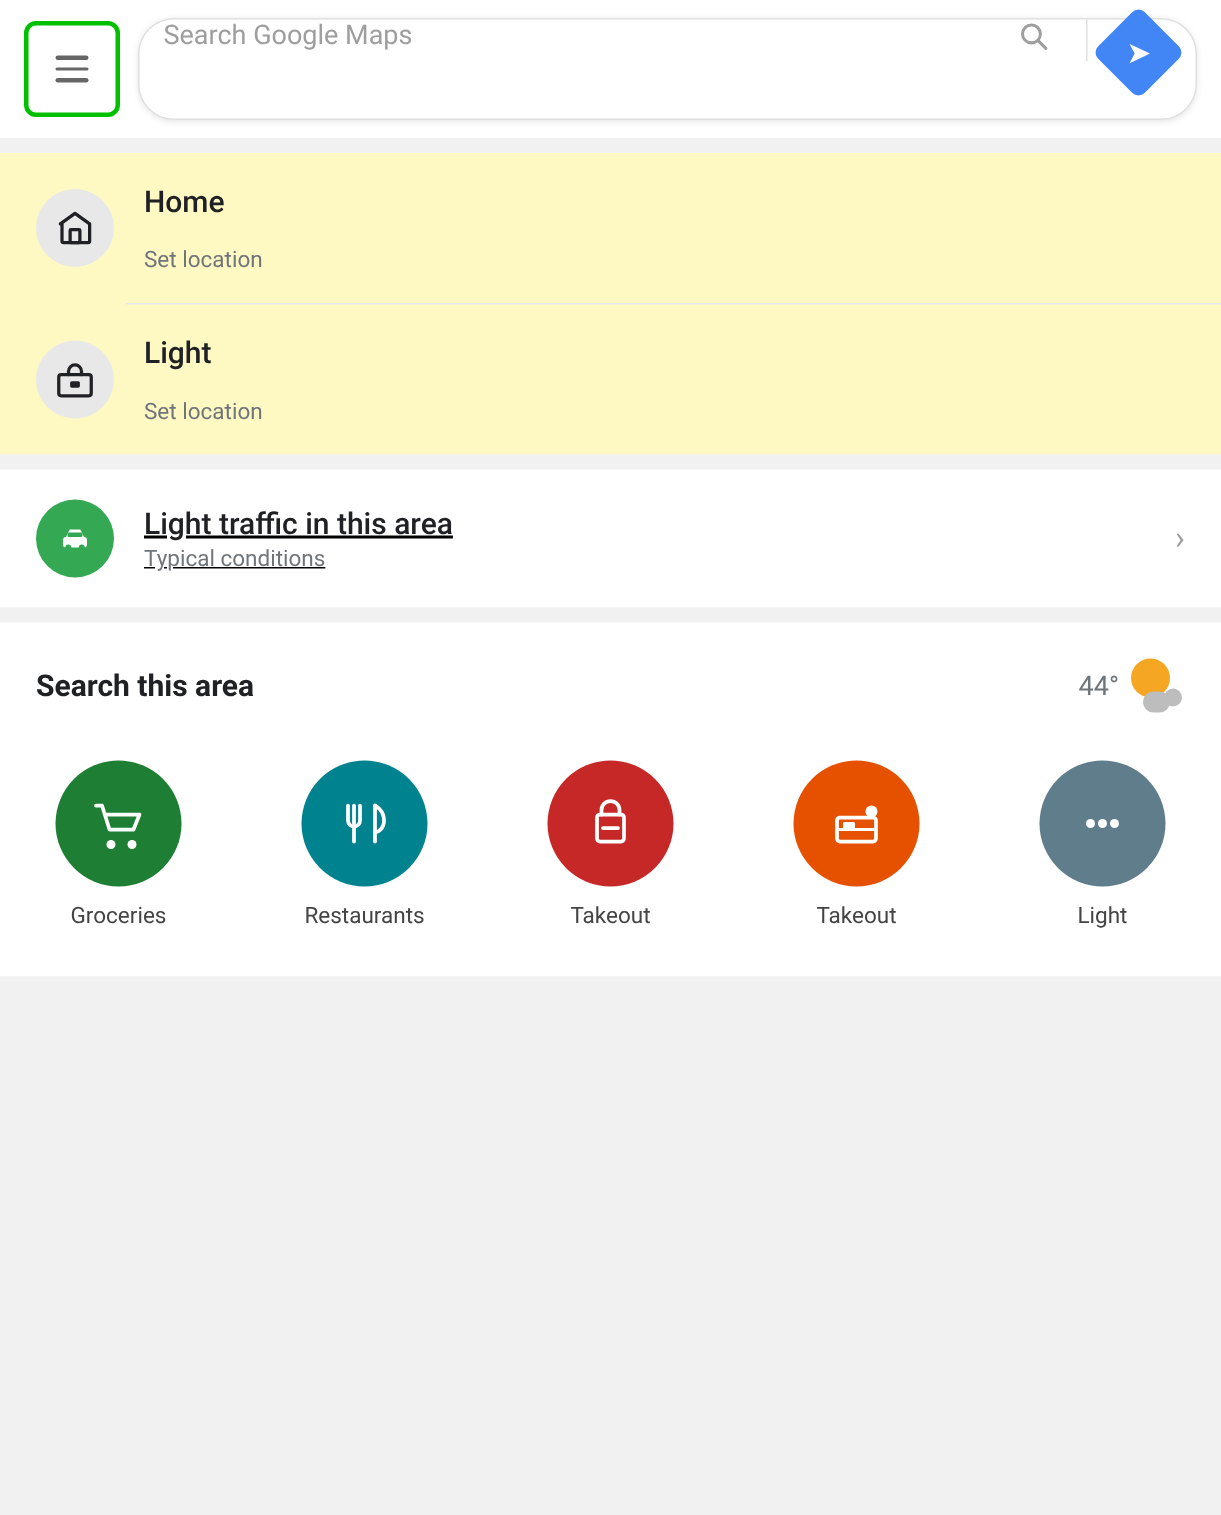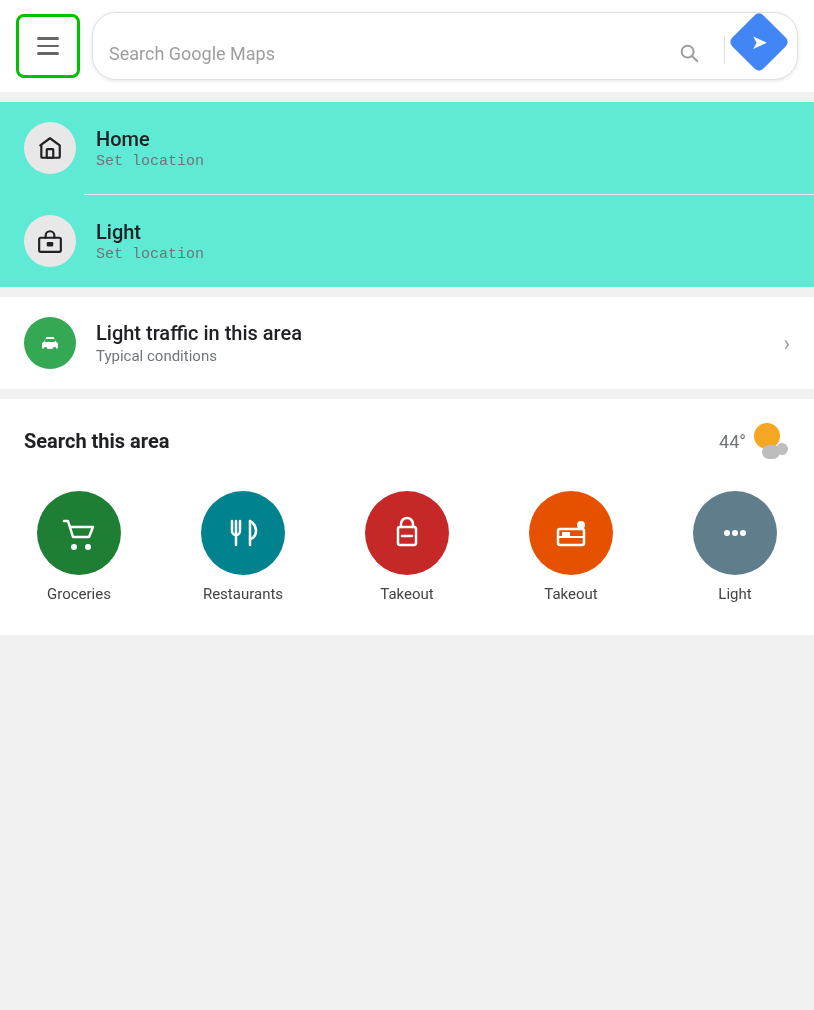--- a/index.html
+++ b/index.html
@@ -38,26 +38,26 @@
     .hamburger-icon span {
       display: block;
       width: 22px;
       height: 2.5px;
       background: #666;
       border-radius: 2px;
     }
     .search-input-area {
       flex: 1;
       display: flex;
-      align-items: flex-end;
+      align-items: flex-start;
       background: #fff;
       border: 1px solid #e0e0e0;
       border-radius: 24px;
       margin-left: 12px;
-      padding: 15px 16px;
+      padding: 0 16px;
       height: 68px;
       box-shadow: 0 1px 4px rgba(0,0,0,0.1);
     }
     .search-text {
       flex: 1;
       font-size: 18px;
       color: #9e9e9e;
     }
     .search-icon-wrap {
       display: flex;
@@ -88,21 +88,21 @@
     }
 
     
     .section-gap {
       height: 10px;
       background: #f1f1f1;
     }
 
     
     .location-section {
-      background: #5eead4;
+      background: #fef9c3;
     }
     .location-item {
       display: flex;
       align-items: center;
       padding: 20px 24px;
       cursor: pointer;
     }
     .location-divider {
       height: 1px;
       background: #e8e8e8;
@@ -124,22 +124,21 @@
       height: 26px;
     }
     .location-text .primary {
       font-size: 20px;
       font-weight: 500;
       color: #202124;
     }
     .location-text .secondary {
       font-size: 15px;
       color: #70757a;
-      margin-top: 2px;
-      font-family: Liberation Mono, monospace;
+      margin-top: 18px;
     }
 
     
     .traffic-section {
       background: #fff;
       display: flex;
       align-items: center;
       padding: 20px 24px;
       cursor: pointer;
     }
@@ -149,20 +148,21 @@
       border-radius: 50%;
       background: #34a853;
       display: flex;
       align-items: center;
       justify-content: center;
       flex-shrink: 0;
       margin-right: 20px;
     }
     .traffic-text {
       flex: 1;
+      text-decoration: underline;
     }
     .traffic-text .primary {
       font-size: 20px;
       font-weight: 500;
       color: #202124;
     }
     .traffic-text .secondary {
       font-size: 15px;
       color: #70757a;
       margin-top: 2px;

